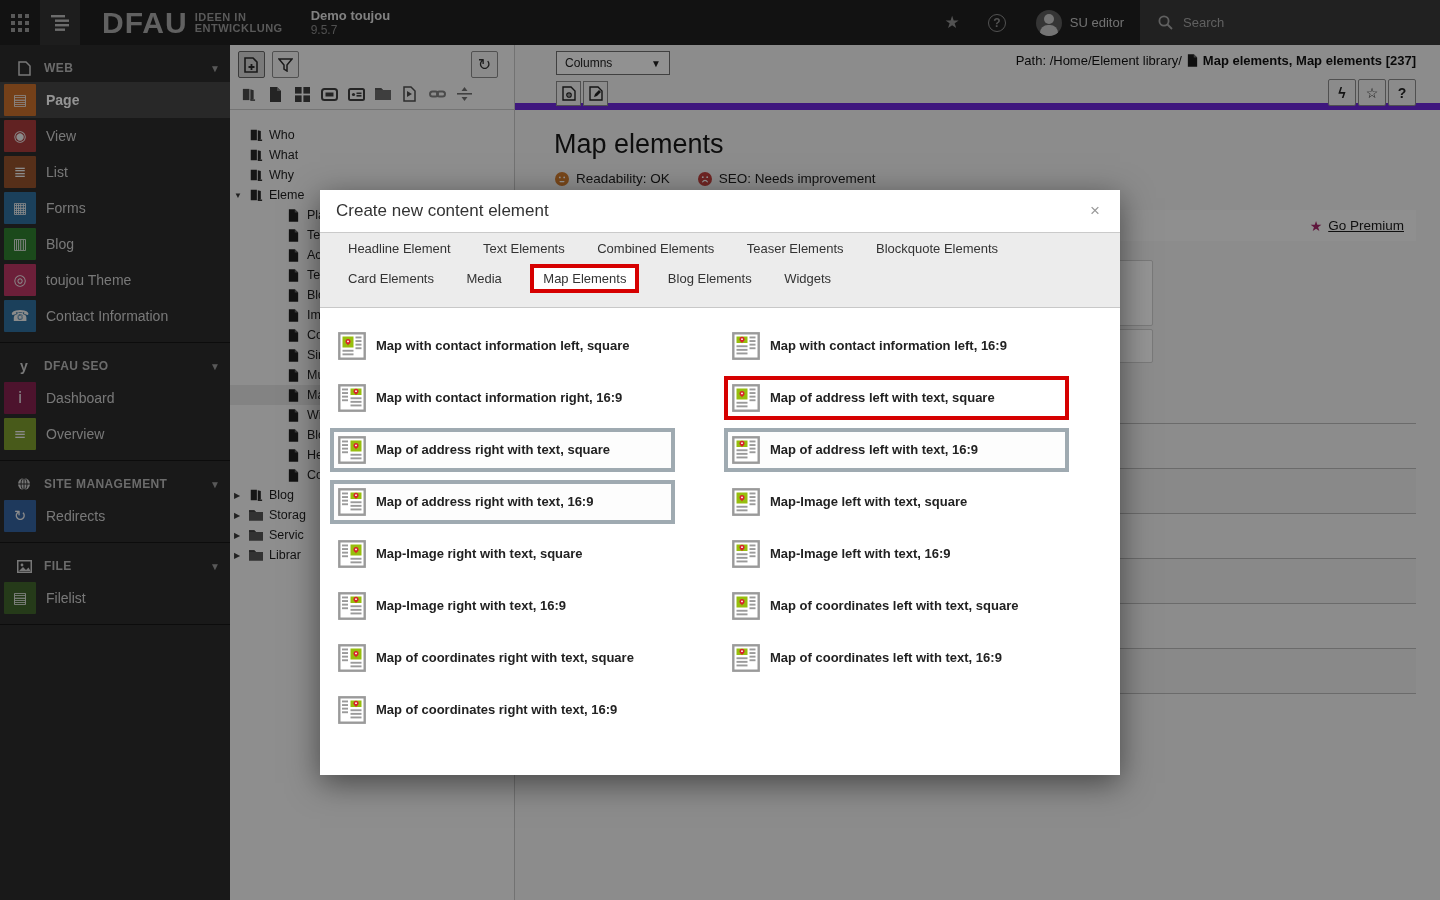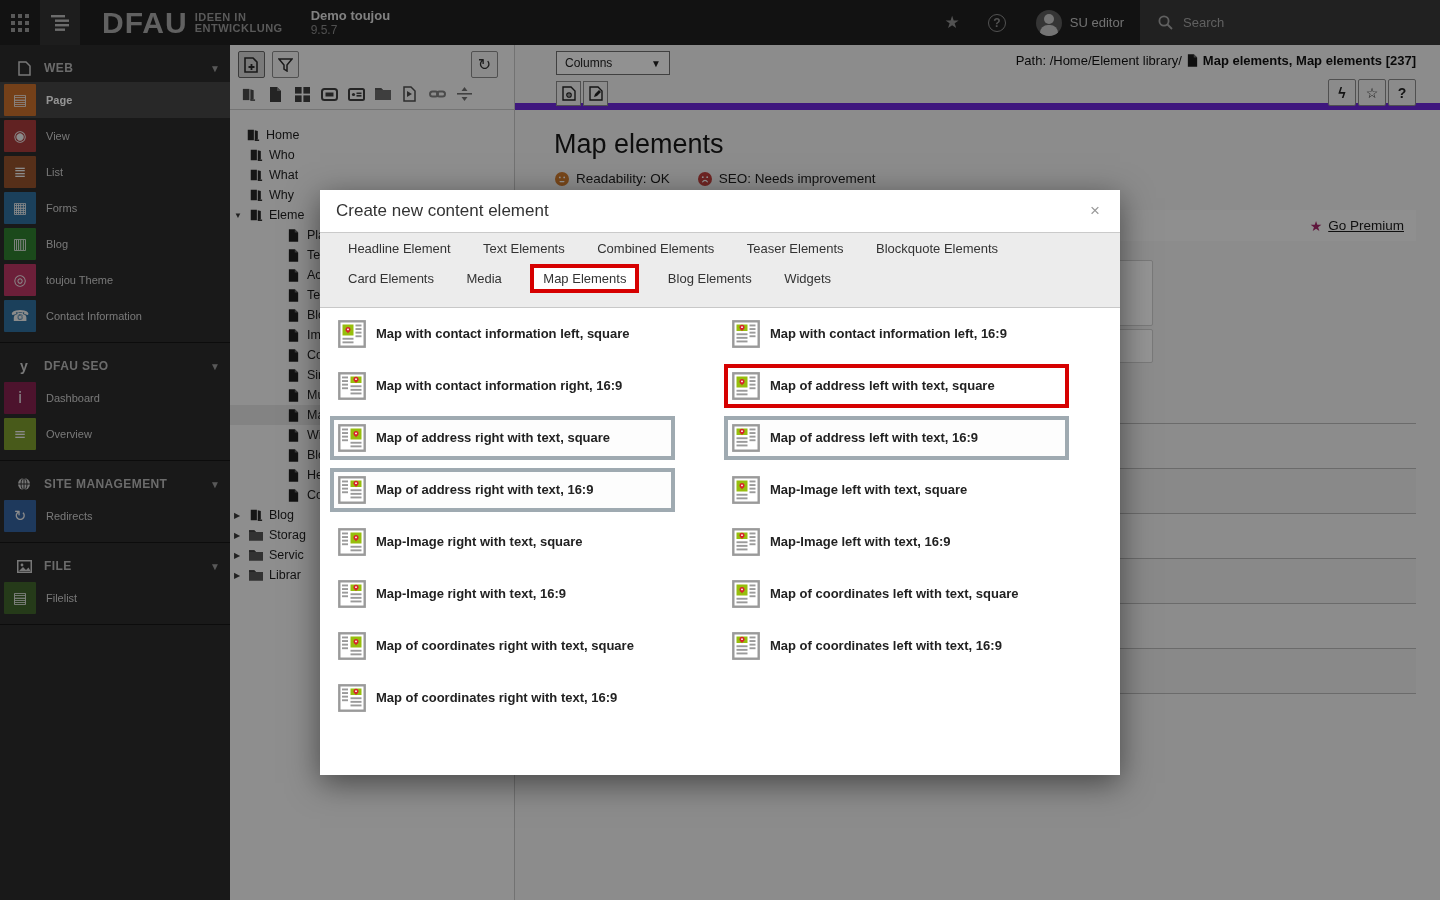--- a/index.html
+++ b/index.html
@@ -35,21 +35,21 @@
   .mm-section { padding-top:9px; border-bottom:1px solid #161616; padding-bottom:8px; }
   .mm-header { display:flex; align-items:center; height:28px; padding:0 10px 0 13px; }
   .mm-hicon { width:22px; display:flex; justify-content:center; color:#cfcfcf; }
   .mm-hlabel { color:#b9b9b9; font-size:12px; font-weight:700; letter-spacing:.4px; margin-left:9px; flex:1; }
   .mm-caret { color:#9a9a9a; font-size:10px; }
   .mm-item { display:flex; align-items:center; height:36px; cursor:pointer; }
   .mm-item.active { background:#454545; }
   .mm-item.active .mm-label { color:#fff; font-weight:700; }
   .mm-tile { width:32px; height:32px; margin-left:4px; border-radius:1px; display:flex; align-items:center; justify-content:center; }
   .mm-glyph { color:#efefef; font-size:15px; line-height:1; font-family:"DejaVu Sans",sans-serif; }
-  .mm-label { color:#cfcfcf; font-size:11px; margin-left:10px; }
+  .mm-label { color:#cfcfcf; font-size:14px; margin-left:10px; }
 
   
   .treepanel { position:absolute; left:230px; top:45px; width:285px; height:855px; background:#f5f5f5; border-right:1px solid #c5c5c5; }
   .tree-toolbar { position:relative; height:65px; border-bottom:1px solid #c8c8c8; }
   .tt-btn { position:absolute; top:6px; width:27px; height:27px; border:1px solid #8a8a8a; border-radius:2px;
     display:flex; align-items:center; justify-content:center; background:#f0f0f0; }
   .tt-btn.pressed { background:#d2d2d2; border-color:#666; }
   .tt-refresh { left:auto; right:16px; font-size:16px; color:#333; font-family:"DejaVu Sans",sans-serif; }
   .tt-dragrow { position:absolute; left:9px; top:40px; display:flex; gap:9px; align-items:center; }
   .tt-drag { width:18px; height:18px; display:flex; align-items:center; justify-content:center; opacity:.85; }
@@ -98,21 +98,21 @@
   
   .modal { position:absolute; left:320px; top:190px; width:800px; height:585px; background:#fff; z-index:60;
     box-shadow:0 8px 30px rgba(0,0,0,.5); display:flex; flex-direction:column; }
   .modal-head { height:43px; display:flex; align-items:center; justify-content:space-between;
     padding:0 16px; border-bottom:1px solid #cacaca; flex:0 0 auto; }
   .modal-title { font-size:17px; color:#333; }
   .modal-close { color:#9a9a9a; font-size:17px; cursor:pointer; padding:2px 4px; }
   .modal-tabs { background:#ececec; border-bottom:1px solid #c8c8c8; padding:2px 14px 12px; flex:0 0 auto; }
   .mtab { display:inline-block; font-size:13px; color:#333; margin:6px 14px; cursor:pointer; white-space:nowrap; }
   .mtab.selected { background:#fff; border:4px solid #d60000; padding:3px 9px; margin:2px 10px; font-weight:400; }
-  .modal-body { flex:1; overflow:hidden; padding:4px 10px 0; }
+  .modal-body { flex:1; overflow:hidden; padding:16px 10px 0; }
   .el-grid { display:grid; grid-template-columns:384px 384px; column-gap:10px; grid-auto-rows:52px; }
   .el-cell { width:345px; height:44px; display:flex; align-items:flex-start; padding:8px; gap:10px; cursor:pointer; }
   .el-cell.box-red { border:4px solid #d60000; padding:4px; background:#fff; }
   .el-cell.box-gray { border:4px solid #9faab1; padding:4px; background:#fdfdfd; }
   .el-icon { width:28px; height:28px; flex:0 0 auto; }
   .el-label { font-size:13px; font-weight:700; color:#222; white-space:nowrap; margin-top:6px; }
 
   svg { display:block; }
 </style>
 </head>
@@ -381,31 +381,20 @@
           <svg width="15" height="14" viewBox="0 0 15 14">
               <path d="M7.5 0l3 4h-6z" fill="#5a5a5a"></path>
               <rect y="6" width="15" height="1.6" fill="#5a5a5a"></rect>
               <path d="M7.5 14l3-4h-6z" fill="#5a5a5a"></path>
             </svg>
         </span>
       </div>
     </div>
     <div class="tree-list">
 
-        <div class="tree-row lvl-0">
-          <span class="tr-expand"></span>
-          <span class="tr-icon">
-            <svg width="14" height="14" viewBox="0 0 16 16">
-              <path fill="#262626" d="M2 2h7v12H2z"></path>
-              <path fill="#262626" d="M10 2.5l3.5 1v9.5l-3.5 1z"></path>
-              <rect x="10" y="13.2" width="5" height="1.6" fill="#262626"></rect>
-            </svg>
-          </span>
-          <span class="tr-label">Home</span>
-        </div>
 
         <div class="tree-row lvl-1">
           <span class="tr-expand"></span>
           <span class="tr-icon">
             <svg width="14" height="14" viewBox="0 0 16 16">
               <path fill="#262626" d="M2 2h7v12H2z"></path>
               <path fill="#262626" d="M10 2.5l3.5 1v9.5l-3.5 1z"></path>
               <rect x="10" y="13.2" width="5" height="1.6" fill="#262626"></rect>
             </svg>
           </span>

